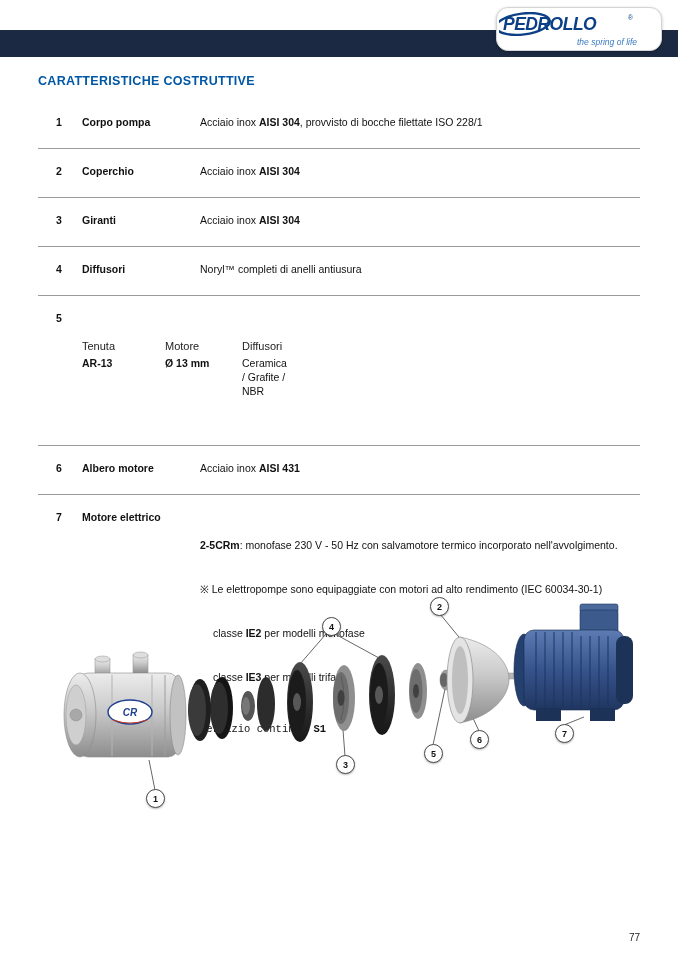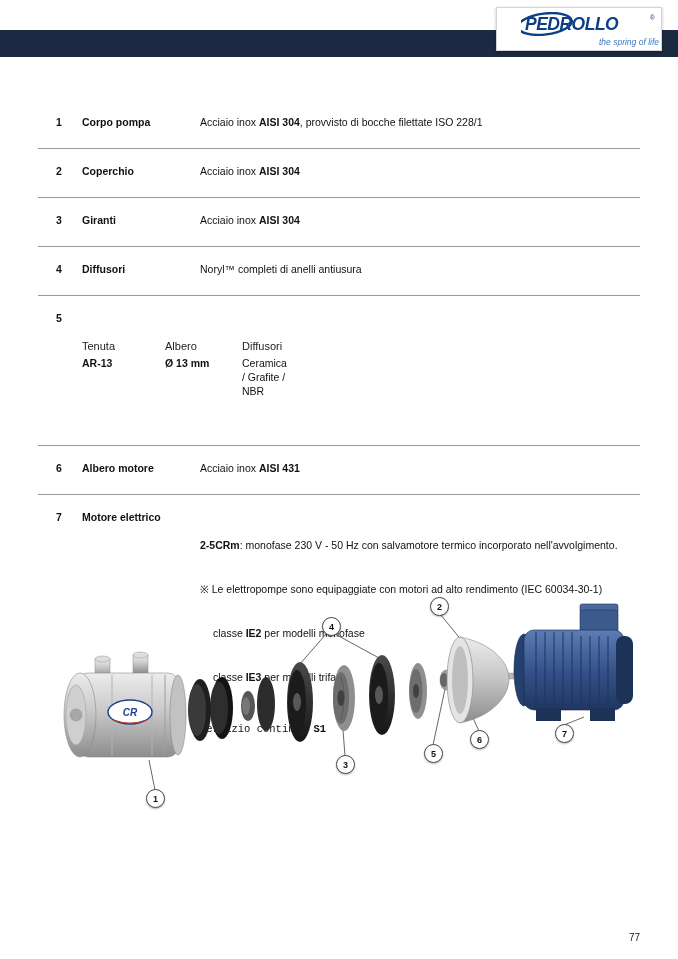--- a/index.html
+++ b/index.html
@@ -5,23 +5,23 @@
   html,body{margin:0;padding:0;background:#e9e9e9;}
   .page{
     position:relative;width:678px;height:959px;background:#fff;
     font-family:"Liberation Sans", sans-serif;color:#111;overflow:hidden;
     outline:1px solid #c9c9c9;margin:0 auto;
   }
   
   .topbar{position:absolute;left:0;top:30px;width:678px;height:27px;background:#1b2942;}
   .logo-box{
     position:absolute;right:16px;top:7px;width:166px;height:44px;background:#fff;
-    border:1px solid #d4d4d4;border-radius:0;box-shadow:0 1px 3px rgba(0,0,0,.25);
+    border:1px solid #d4d4d4;border-radius:12px;box-shadow:0 1px 3px rgba(0,0,0,.25);
     display:flex;flex-direction:column;justify-content:center;align-items:flex-end;
-    padding:0 2px;box-sizing:border-box;z-index:2;
+    padding:0 24px;box-sizing:border-box;z-index:2;
   }
   .logo-line{display:flex;align-items:flex-start;}
   .logo-svg{display:block;}
   .tagline{font-size:8.5px;font-style:italic;color:#3a7bbf;margin-top:1px;}
   
   .doc-title{
     position:absolute;left:38px;top:74px;font-size:12.5px;font-weight:bold;
     color:#0057a5;letter-spacing:.3px;
   }
   
@@ -67,20 +67,21 @@
     <div class="logo-line">
       <svg class="logo-svg" width="138" height="24" viewBox="0 0 138 24">
         <ellipse cx="24" cy="12" rx="27" ry="10.5" fill="none" stroke="#0b3f86" stroke-width="2.4" transform="rotate(-7 24 12)"></ellipse>
         <text x="4" y="18" font-family="Liberation Sans, sans-serif" font-size="17.5" font-weight="bold" font-style="italic" letter-spacing="-0.5" fill="#0b3f86">PEDROLLO</text>
         <text x="129" y="8" font-family="Liberation Sans, sans-serif" font-size="6.5" fill="#0b3f86">®</text>
       </svg>
     </div>
     <div class="tagline">the spring of life</div>
   </div>
 
+  <div class="doc-title">CARATTERISTICHE COSTRUTTIVE</div>
 
   <div class="spec-table">
 
     <div class="row">
       <div class="cell num">1</div>
       <div class="cell label">Corpo pompa</div>
       <div class="cell desc"><span>Acciaio inox </span><b>AISI 304</b><span>, provvisto di bocche filettate ISO 228/1</span></div>
     </div>
 
     <div class="row">
@@ -99,21 +100,21 @@
       <div class="cell num">4</div>
       <div class="cell label">Diffusori</div>
       <div class="cell desc"><span>Noryl™ completi di anelli antiusura</span><b></b><span></span></div>
     </div>
 
     <div class="row">
       <div class="cell num">5</div>
       <div class="cell desc">
         <div class="subtable">
           <div class="subhead">Tenuta</div>
-          <div class="subhead">Albero</div>
+          <div class="subhead">Motore</div>
           <div class="subhead">Diffusori</div>
           <div class="subval bold">AR-13</div>
           <div class="subval bold">Ø 13 mm</div>
           <div class="subval">Ceramica / Grafite / NBR</div>
         </div>
       </div>
     </div>
 
     <div class="row">
       <div class="cell num">6</div>

